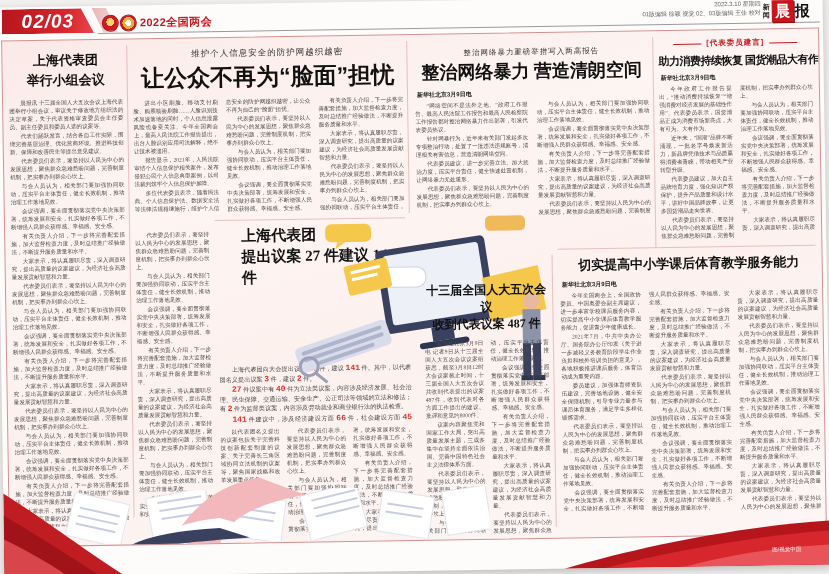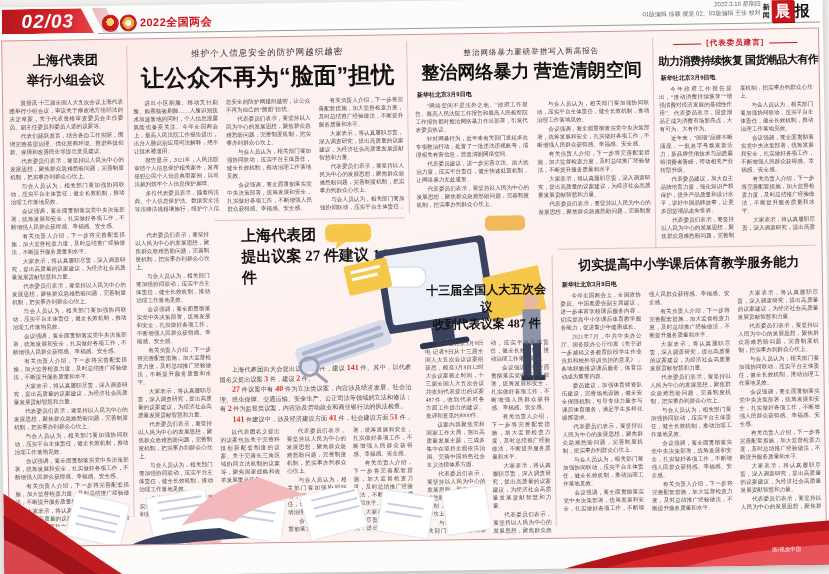--- a/index.html
+++ b/index.html
@@ -34,21 +34,21 @@
   .vdiv{width:1px;} .hdiv{height:1px;}
   
   .art{position:absolute;}
   .kicker{font-size:8.5px;color:#333;text-align:center;letter-spacing:1px;}
   .head-black{font-weight:900;color:#111;text-align:center;font-family:"Liberation Sans",sans-serif;}
   .head-serif{font-weight:bold;color:#111;text-align:center;font-family:"Liberation Serif",serif;}
   .dateline{font-size:6px;font-weight:bold;color:#222;}
   .body-txt{font-size:5.6px;line-height:8px;color:#4a4a4a;text-align:justify;overflow:hidden;
     font-family:"Liberation Serif",serif;}
   .body-txt p{margin:0 0 1px 0;text-indent:2em;}
-  .body-txt .num{color:#e0332a;font-weight:bold;font-size:8px;font-family:Liberation Serif, serif;}
+  .body-txt .num{color:#e0332a;font-weight:bold;font-size:8px;font-family:Liberation Mono, monospace;}
   .lead-txt{font-size:6.2px;line-height:9.5px;}
   .sec-label{color:#c9161d;font-size:7.5px;font-weight:bold;text-align:center;letter-spacing:1px;}
   .sec-label:before,.sec-label:after{content:"";display:inline-block;width:28px;height:1px;background:#c9161d;
     vertical-align:middle;margin:0 5px;}
   
   .illu,.bottom-illu,.ribbon{position:absolute;pointer-events:none;}
   .credit{position:absolute;color:#fff;font-size:5.5px;opacity:.9;}
 </style>
 </head>
 <body>
@@ -171,21 +171,21 @@
     </div>
 
     <div class="art" style="left:212px;top:188px;width:192px">
       <div class="head-serif" style="font-size:15px;line-height:21px;text-align:left;padding-left:24px">
         <div>上海代表团</div>
         <div>提出议案 27 件建议 141 件</div>
       </div>
       <div class="body-txt lead-txt" style="margin-top:76px;height:60px">
             <p>上海代表团向大会提出议案 <span class="num">27</span> 件，建议 <span class="num">141</span> 件。其中，以代表团名义提出议案 <span class="num">3</span> 件，建议 <span class="num">2</span> 件。</p>
             <p><span class="num">27</span> 件议案中有 <span class="num">40</span> 件为立法类议案，内容涉及经济发展、社会治理、民生保障、交通运输、安全生产、公正司法等领域的立法和修法；有 <span class="num">2</span> 件为监督类议案，内容涉及劳动就业和商业银行法的执法检查。</p>
-            <p><span class="num">141</span> 件建议中，涉及经济建设方面 <span class="num">41</span> 件，社会建设方面 <span class="num">51</span> 件，法治建设方面 <span class="num">19</span> 件，文化建设方面 <span class="num">6</span> 件，生态文明建设方面 <span class="num">4</span> 件。</p>
+            <p><span class="num">141</span> 件建议中，涉及经济建设方面 <span class="num">66</span> 件，社会建设方面 <span class="num">45</span> 件，法治建设方面 <span class="num">19</span> 件，文化建设方面 <span class="num">6</span> 件，生态文明建设方面 <span class="num">4</span> 件。</p>
           </div>
       <div class="body-txt" style="margin-top:3px;height:106px;columns:3;column-gap:7px">
             <p>以代表团名义提出的议案包括关于完善科技创新配套制度的议案、关于完善长三角区域协同立法机制的议案等，聚焦国家战略和改革发展重点任务。</p>
             <p>代表们提出的建议覆盖面广、针对性强，既关注宏观政策落实，也回应群众身边的操心事、烦心事、揪心事。</p>
             <p>代表委员们表示，要坚持以人民为中心的发展思想，聚焦群众急难愁盼问题，完善制度机制，把实事办到群众心坎上。</p>
             <p>与会人员认为，相关部门要加强协同联动，压实平台主体责任，健全长效机制，推动治理工作落地见效。</p>
             <p>会议强调，要全面贯彻落实党中央决策部署，统筹发展和安全，扎实做好各项工作，不断增强人民群众获得感、幸福感、安全感。</p>
             <p>有关负责人介绍，下一步将完善配套措施，加大监督检查力度，及时总结推广经验做法，不断提升服务质量和水平。</p>
             <p>大家表示，将认真履职尽责，深入调查研究，提出高质量的议案建议，为经济社会高质量发展贡献智慧和力量。</p>
           </div>

